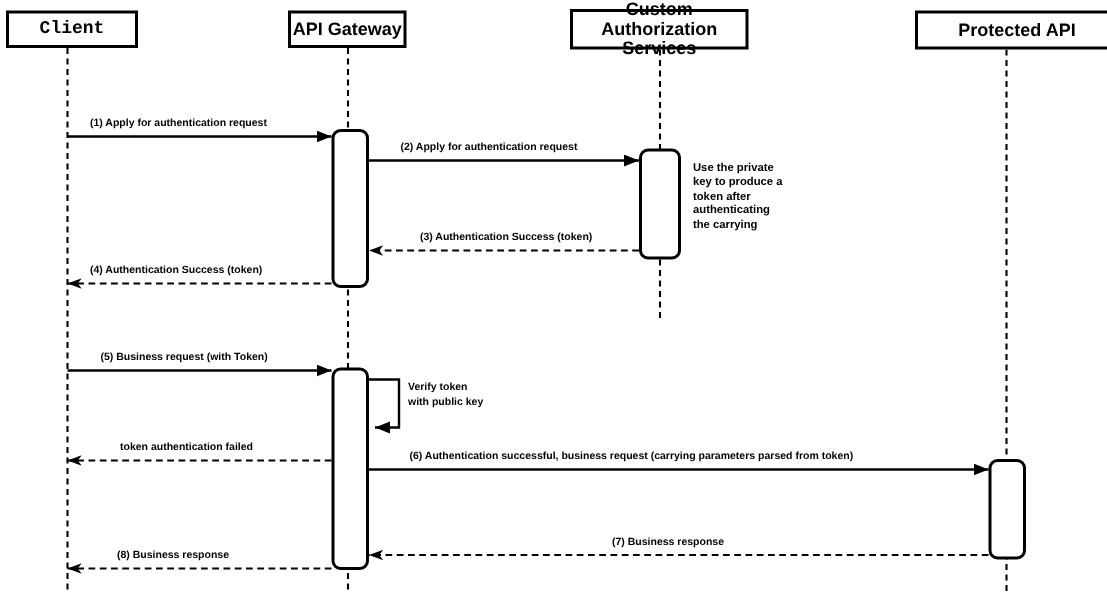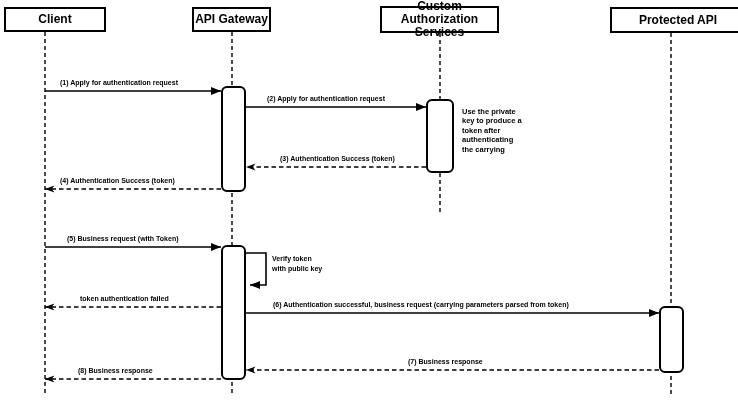--- a/index.html
+++ b/index.html
@@ -54,21 +54,21 @@
       <line x1="246" y1="107" x2="426" y2="107" stroke="#000000" stroke-width="1.6" stroke-dasharray="none" marker-end="url(#arrow-solid)"></line>
       <line x1="426" y1="167" x2="246" y2="167" stroke="#000000" stroke-width="1.4" stroke-dasharray="4.5 3" marker-end="url(#arrow-open)"></line>
       <line x1="221" y1="189" x2="45" y2="189" stroke="#000000" stroke-width="1.4" stroke-dasharray="4.5 3" marker-end="url(#arrow-open)"></line>
       <line x1="45" y1="247" x2="221" y2="247" stroke="#000000" stroke-width="1.6" stroke-dasharray="none" marker-end="url(#arrow-solid)"></line>
       <line x1="221" y1="307" x2="45" y2="307" stroke="#000000" stroke-width="1.4" stroke-dasharray="4.5 3" marker-end="url(#arrow-open)"></line>
       <line x1="246" y1="313" x2="659" y2="313" stroke="#000000" stroke-width="1.6" stroke-dasharray="none" marker-end="url(#arrow-solid)"></line>
       <line x1="659" y1="370" x2="246" y2="370" stroke="#000000" stroke-width="1.4" stroke-dasharray="4.5 3" marker-end="url(#arrow-open)"></line>
       <line x1="221" y1="379" x2="45" y2="379" stroke="#000000" stroke-width="1.4" stroke-dasharray="4.5 3" marker-end="url(#arrow-open)"></line>
       <polyline points="246,253 266,253 266,285 250,285" fill="none" stroke="#000000" stroke-width="1.6" marker-end="url(#arrow-solid)"></polyline>
     </svg>
-<div class="participant" style="left: 4px; top: 7px; width: 102px; height: 25px;">
+<div class="participant" style="left: 4px; top: 7px; width: 88px; height: 25px; font-family: Liberation Mono, monospace;">
       <span>Client</span>
     </div>
     <div class="participant" style="left: 192px; top: 7px; width: 79px; height: 25px;">
       <span>API Gateway</span>
     </div>
     <div class="participant" style="left: 380px; top: 6px; width: 119px; height: 27px;">
       <span>Custom Authorization Services</span>
     </div>
     <div class="participant" style="left: 610px; top: 7px; width: 136px; height: 26px;">
       <span>Protected API</span>

